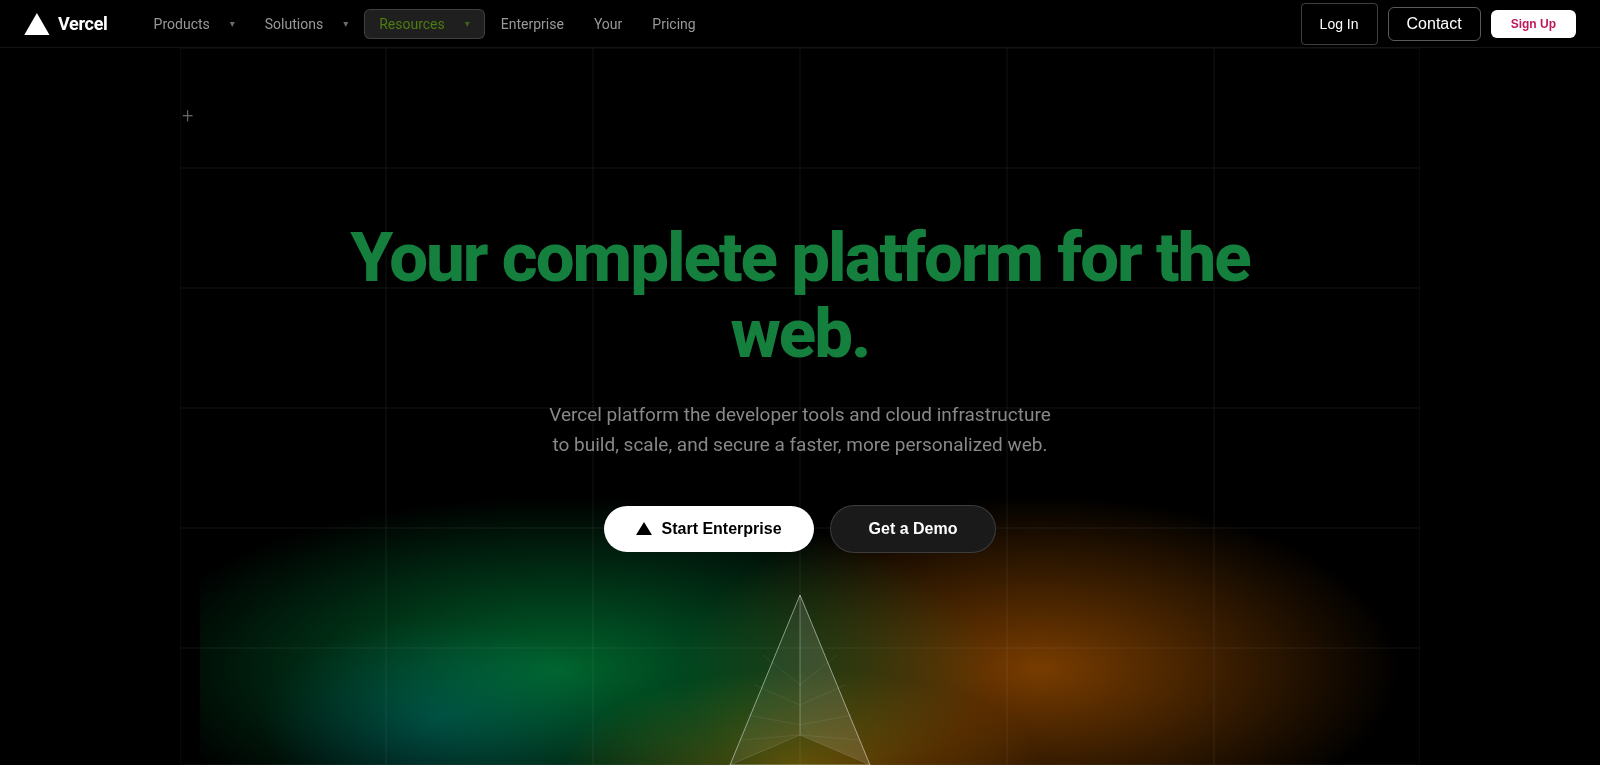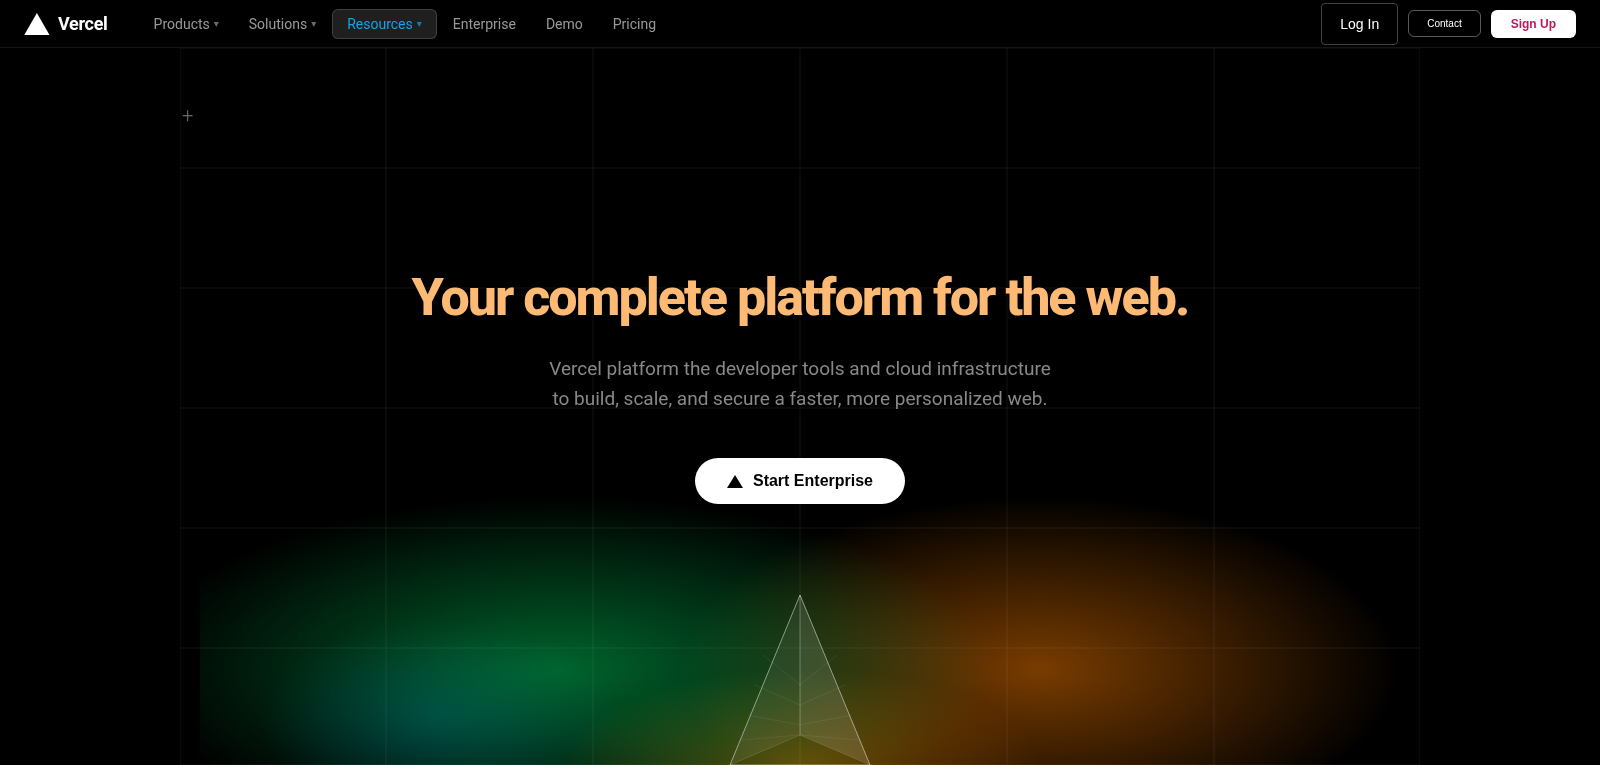--- a/index.html
+++ b/index.html
@@ -53,33 +53,33 @@
     .nav-links {
       display: flex;
       align-items: center;
       gap: 2px;
       flex: 1;
     }
 
     .nav-item {
       display: flex;
       align-items: center;
-      gap: 4px;
+      gap: 20px;
       padding: 6px 14px;
       border-radius: 6px;
       font-size: 14px;
       color: #999;
       cursor: pointer;
       transition: color 0.15s;
       white-space: nowrap;
     }
 
     .nav-item.active {
       background: rgba(255,255,255,0.12);
-      color: #0ea5e9;
+      color: #4d7c0f;
       border: 1px solid rgba(255,255,255,0.15);
     }
 
     .nav-item .chevron {
       font-size: 10px;
       opacity: 0.7;
     }
 
     .nav-right {
       display: flex;
@@ -96,21 +96,21 @@
       color: #fff;
       border: 1px solid rgba(255,255,255,0.25);
       background: transparent;
       cursor: pointer;
       transition: background 0.15s;
     }
 
     .btn-contact {
       padding: 7px 18px;
       border-radius: 6px;
-      font-size: 10px;
+      font-size: 16px;
       font-weight: 500;
       color: #fff;
       border: 1px solid rgba(255,255,255,0.35);
       background: transparent;
       cursor: pointer;
       transition: background 0.15s;
     }
 
     .btn-signup {
       padding: 7px 20px;
@@ -182,23 +182,23 @@
       z-index: 10;
       display: flex;
       flex-direction: column;
       align-items: center;
       text-align: center;
       padding: 0 20px;
       margin-top: -40px;
     }
 
     .hero-title {
-      font-size: 52px;
+      font-size: 69px;
       font-weight: 800;
-      color: #fdba74;
+      color: #15803d;
       line-height: 1.1;
       letter-spacing: -2px;
       max-width: 900px;
       margin-bottom: 28px;
     }
 
     .hero-subtitle {
       font-size: 19px;
       color: #888;
       line-height: 1.6;
@@ -299,21 +299,21 @@
       <span class="chevron">▾</span>
     </div>
     <div class="nav-item active">
       <span>Resources</span>
       <span class="chevron">▾</span>
     </div>
     <div class="nav-item">
       <span>Enterprise</span>
     </div>
     <div class="nav-item">
-      <span>Demo</span>
+      <span>Your</span>
     </div>
     <div class="nav-item">
       <span>Pricing</span>
     </div>
   </div>
 
   <div class="nav-right">
     <button class="btn-login">Log In</button>
     <button class="btn-contact">Contact</button>
     <button class="btn-signup">Sign Up</button>
@@ -351,20 +351,23 @@
     <h1 class="hero-title">Your complete platform for the web.</h1>
     <p class="hero-subtitle">
       <span>Vercel platform the developer tools and cloud infrastructure</span><br>
       <span>to build, scale, and secure a faster, more personalized web.</span>
     </p>
     <div class="hero-buttons">
       <button class="btn-deploy">
         <span class="triangle-icon"></span>
         <span>Start Enterprise</span>
       </button>
+      <button class="btn-demo">
+        <span>Get a Demo</span>
+      </button>
     </div>
   </div>
 
   <div class="pyramid-container">
     <svg class="pyramid-svg" viewBox="0 0 200 200" xmlns="http://www.w3.org/2000/svg">
 
       <defs>
         <linearGradient id="pyramidGrad" x1="0%" y1="0%" x2="100%" y2="100%">
           <stop offset="0%" style="stop-color:#888;stop-opacity:0.8"></stop>
           <stop offset="100%" style="stop-color:#333;stop-opacity:0.4"></stop>

